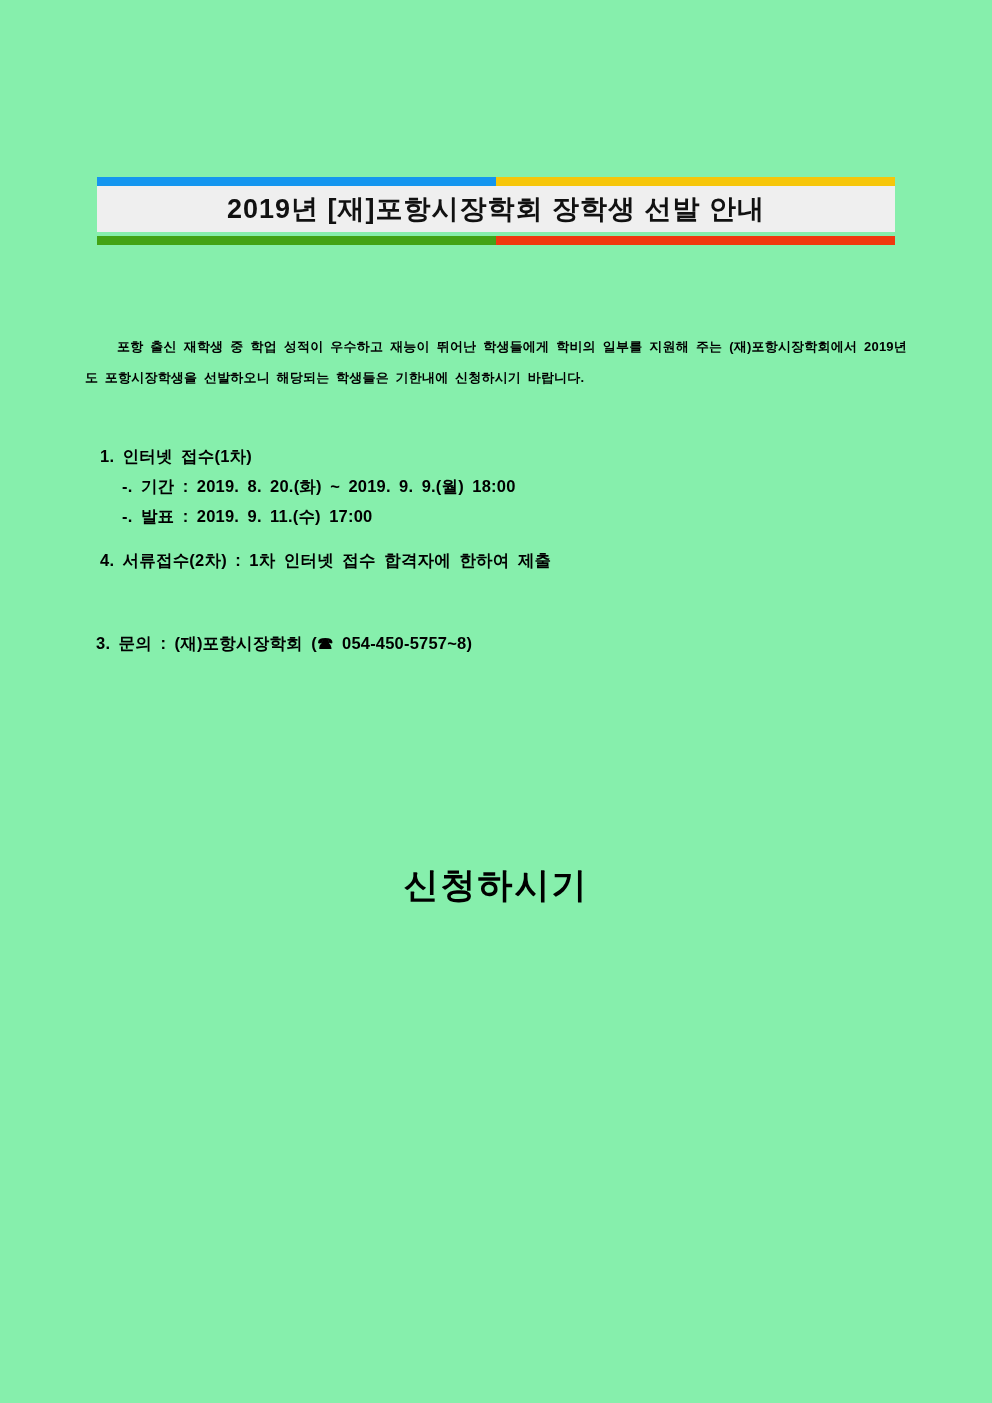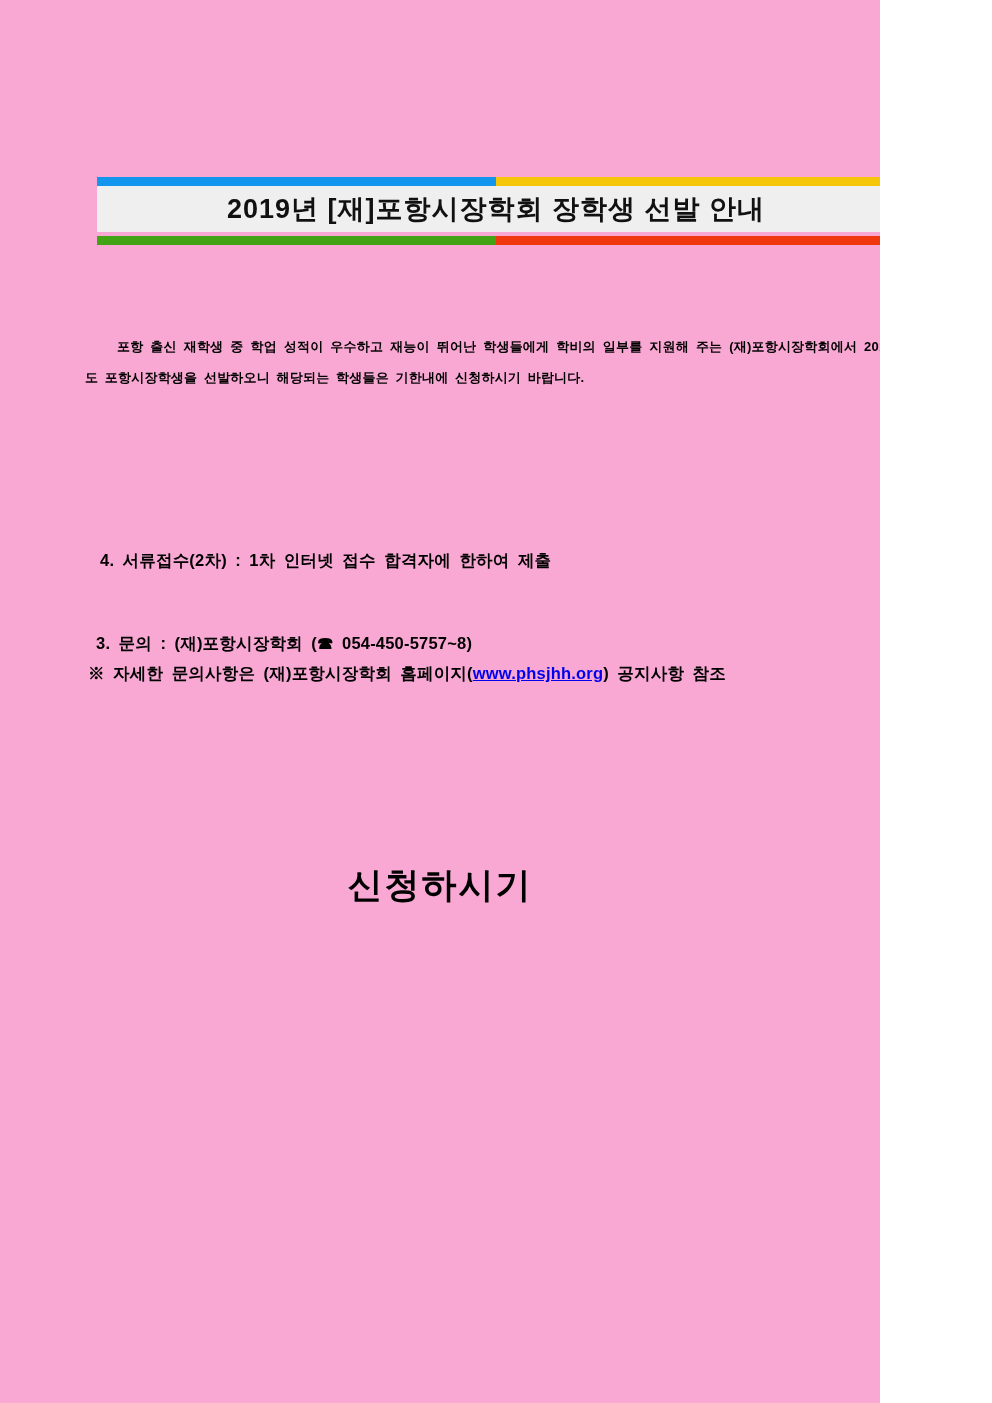--- a/index.html
+++ b/index.html
@@ -4,23 +4,23 @@
 <style>
   * { margin: 0; padding: 0; box-sizing: border-box; }
   html, body { background: #ffffff; }
   body {
     font-family: "Liberation Sans", sans-serif;
     font-weight: 700;
     color: #000000;
   }
   .page {
     position: relative;
-    width: 880px;
+    width: 992px;
     height: 1403px;
-    background: #f9a8d4;
+    background: #86efac;
     overflow: hidden;
   }
 
   
   .banner {
     position: absolute;
     left: 97px;
     top: 177px;
     width: 798px;
   }
@@ -99,29 +99,31 @@
     </div>
     <div class="title-band" style="background-color: rgb(239, 239, 239);">2019년 [재]포항시장학회 장학생 선발 안내</div>
     <div class="bar bottom">
       <span class="half" style="background-color: rgb(66, 163, 21);"></span>
       <span class="half" style="background-color: rgb(240, 56, 14);"></span>
     </div>
   </div>
 
   <p class="intro">포항 출신 재학생 중 학업 성적이 우수하고 재능이 뛰어난 학생들에게 학비의 일부를 지원해 주는 (재)포항시장학회에서 2019년도 포항시장학생을 선발하오니 해당되는 학생들은 기한내에 신청하시기 바랍니다.</p>
 
+  <div class="section sec1">
+    <div class="line">1. 인터넷 접수(1차)</div>
+    <div class="line sub">-. 기간 : 2019. 8. 20.(화) ~ 2019. 9. 9.(월) 18:00</div>
+    <div class="line sub">-. 발표 : 2019. 9. 11.(수) 17:00</div>
+  </div>
 
   <div class="section sec2">
     <div class="line">4. 서류접수(2차) : 1차 인터넷 접수 합격자에 한하여 제출</div>
   </div>
 
   <div class="section sec3">
     <div class="line">3. 문의 : (재)포항시장학회 (☎ 054-450-5757~8)</div>
   </div>
 
-  <div class="section note">
-    <span>※ 자세한 문의사항은 (재)포항시장학회 홈페이지(</span><span class="link" style="color: rgb(0, 0, 238);">www.phsjhh.org</span><span>) 공지사항 참조</span>
-  </div>
 
 
   <div class="signature">신청하시기</div>
 
 </div>
 
 </body></html>

